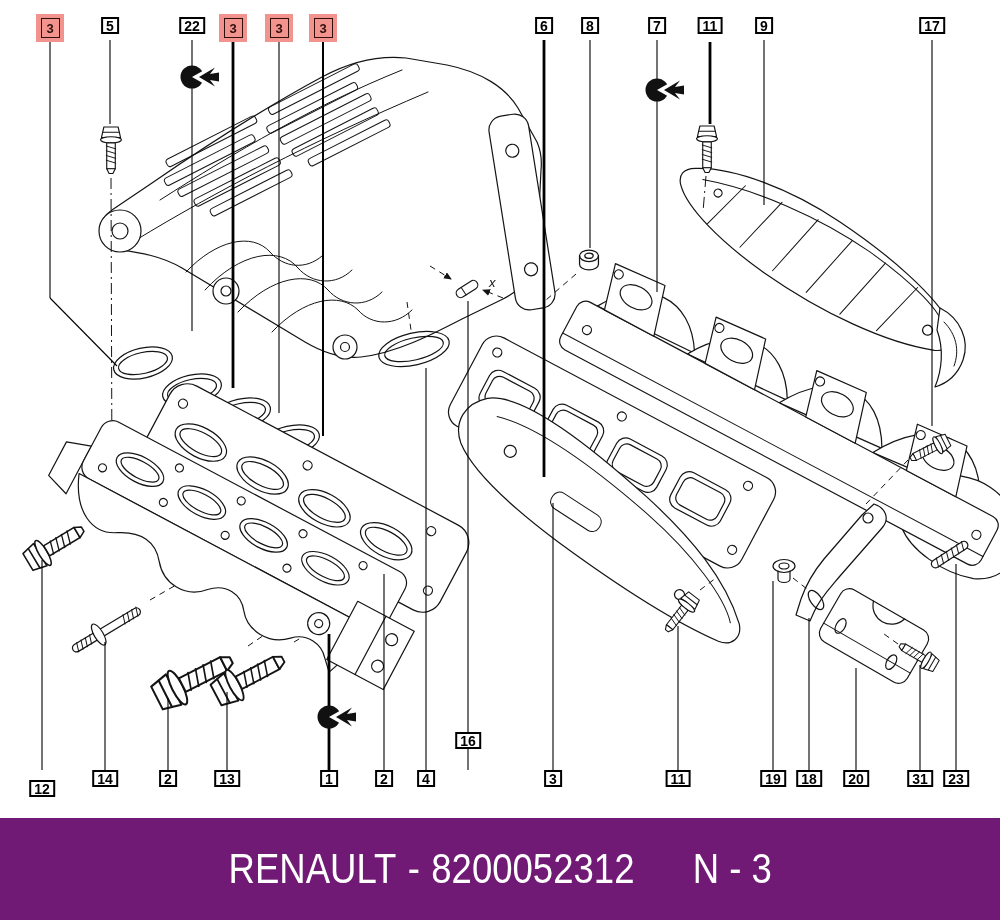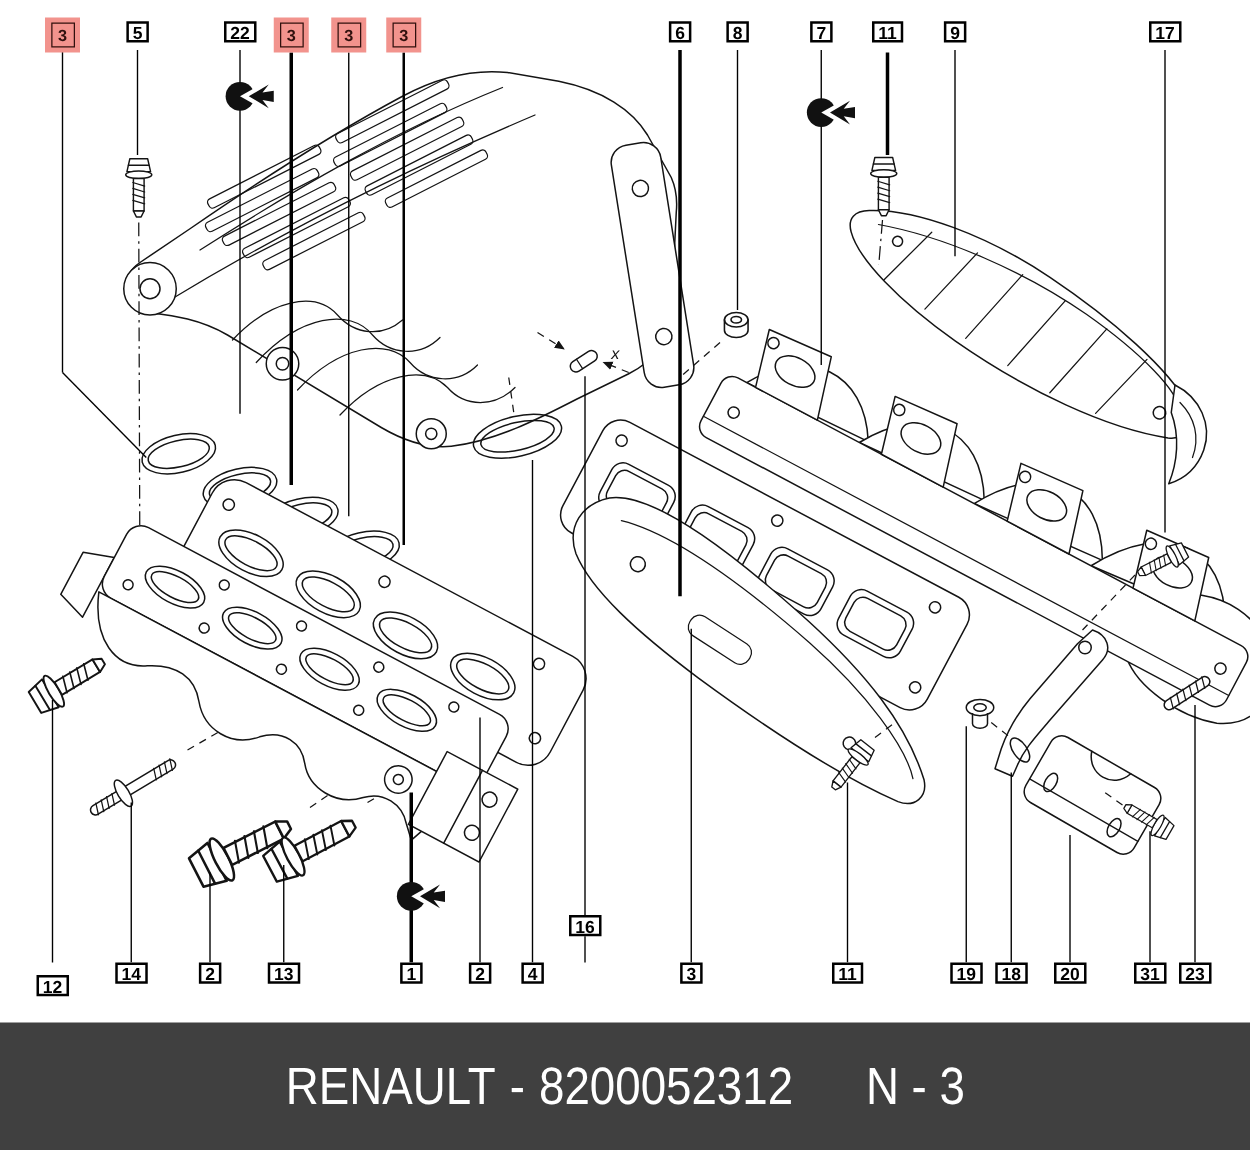--- a/index.html
+++ b/index.html
@@ -14,21 +14,21 @@
   .leader.bold{stroke-width:2.8;}
   .leader.med{stroke-width:2;}
   .dash{stroke:#141414;stroke-width:1;fill:none;stroke-dasharray:6 5;}
   .dashdot{stroke:#141414;stroke-width:1;fill:none;stroke-dasharray:11 4 2 4;}
   .co{position:absolute;transform:translateX(-50%);display:flex;align-items:center;justify-content:center;
       font-weight:bold;font-size:14px;line-height:1;z-index:6;box-sizing:border-box;}
   .co.white{min-width:16px;height:17px;padding:1px 3px 0 3px;background:#fff;border:2px solid #000;color:#000;}
   .co.red{width:28px;height:28px;background:#f2938d;}
   .co.red .inner{width:17px;height:17px;border:1.7px solid #30100d;display:flex;align-items:center;
       justify-content:center;font-size:13px;padding-top:1px;color:#30100d;box-sizing:content-box;}
-  .footer{position:absolute;left:0;top:818px;width:1000px;height:102px;background:#404040;
+  .footer{position:absolute;left:0;top:818px;width:1000px;height:102px;background:#701a75;
       display:flex;align-items:center;justify-content:center;z-index:7;}
   .footer-text{display:flex;align-items:center;gap:13px;transform:scaleX(0.87);
       font-size:42px;color:#fff;white-space:nowrap;}
   .footer-text .sheet{margin-left:54px;}
   .xmark{font-family:"Liberation Sans",sans-serif;font-style:italic;font-size:13px;fill:#141414;}
 </style>
 </head>
 <body>
 
 <div id="stage">

